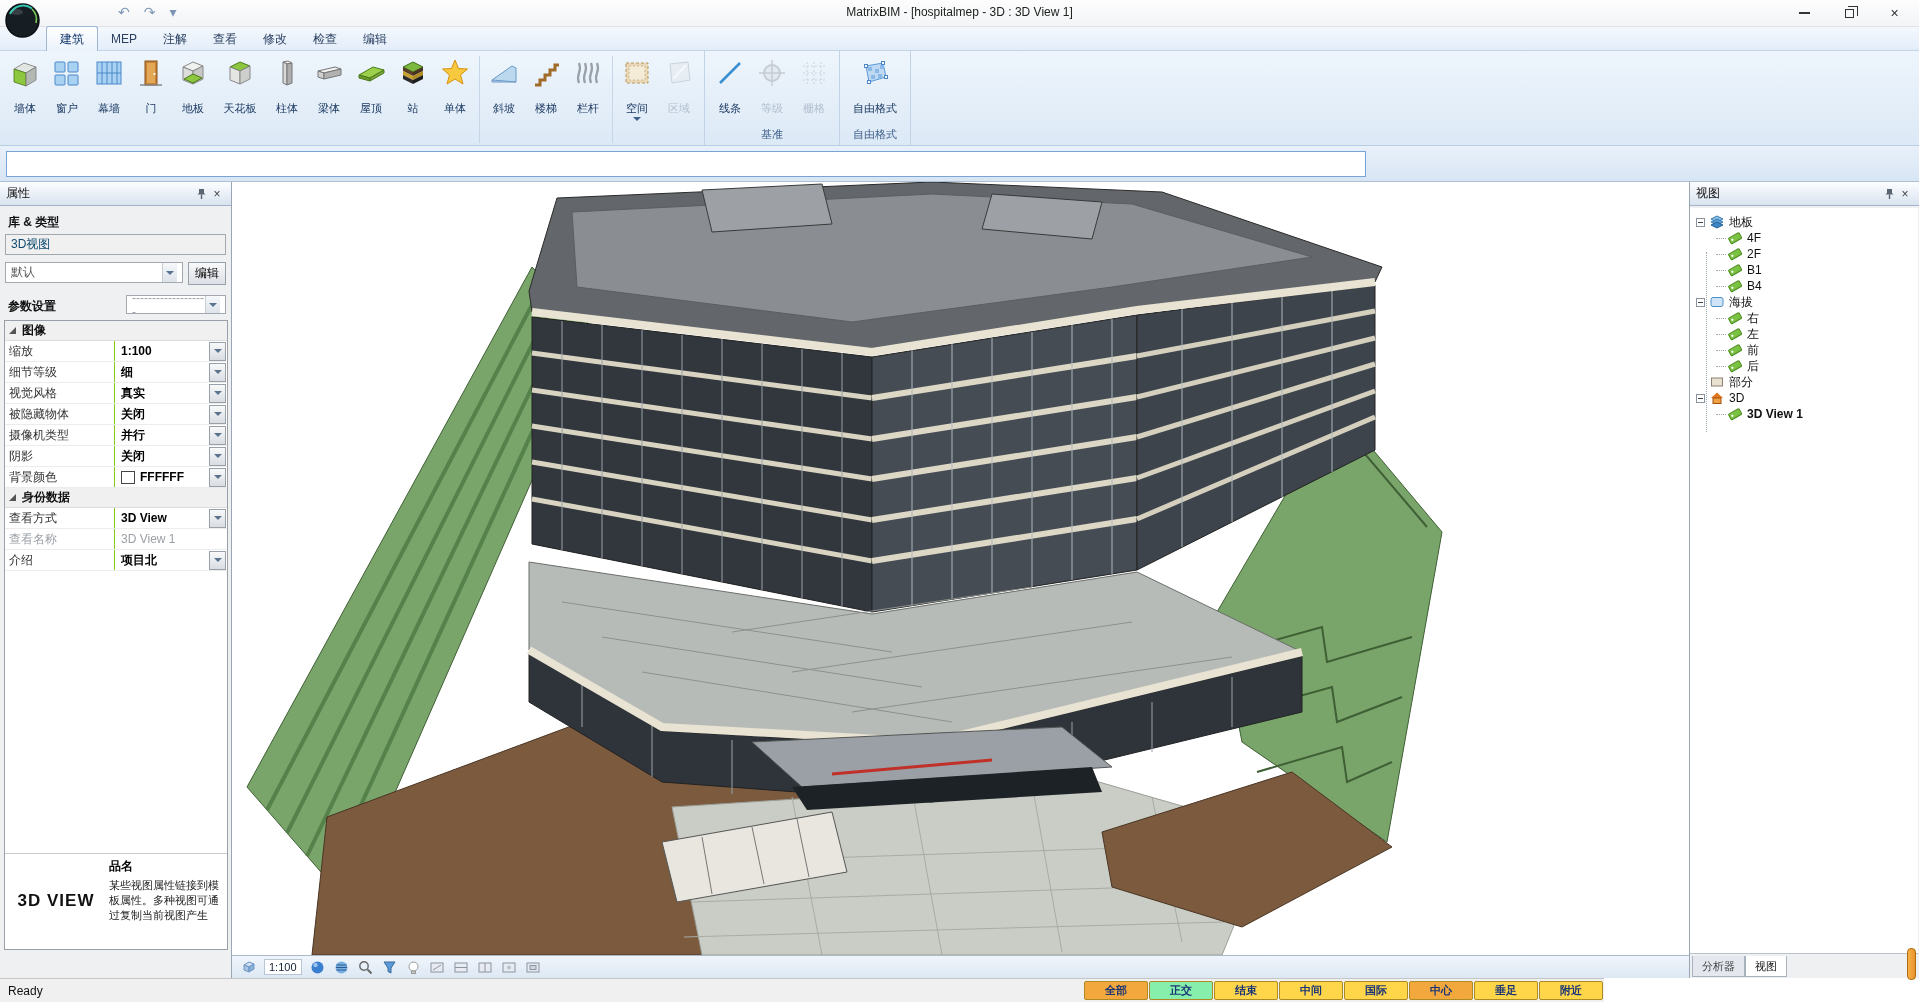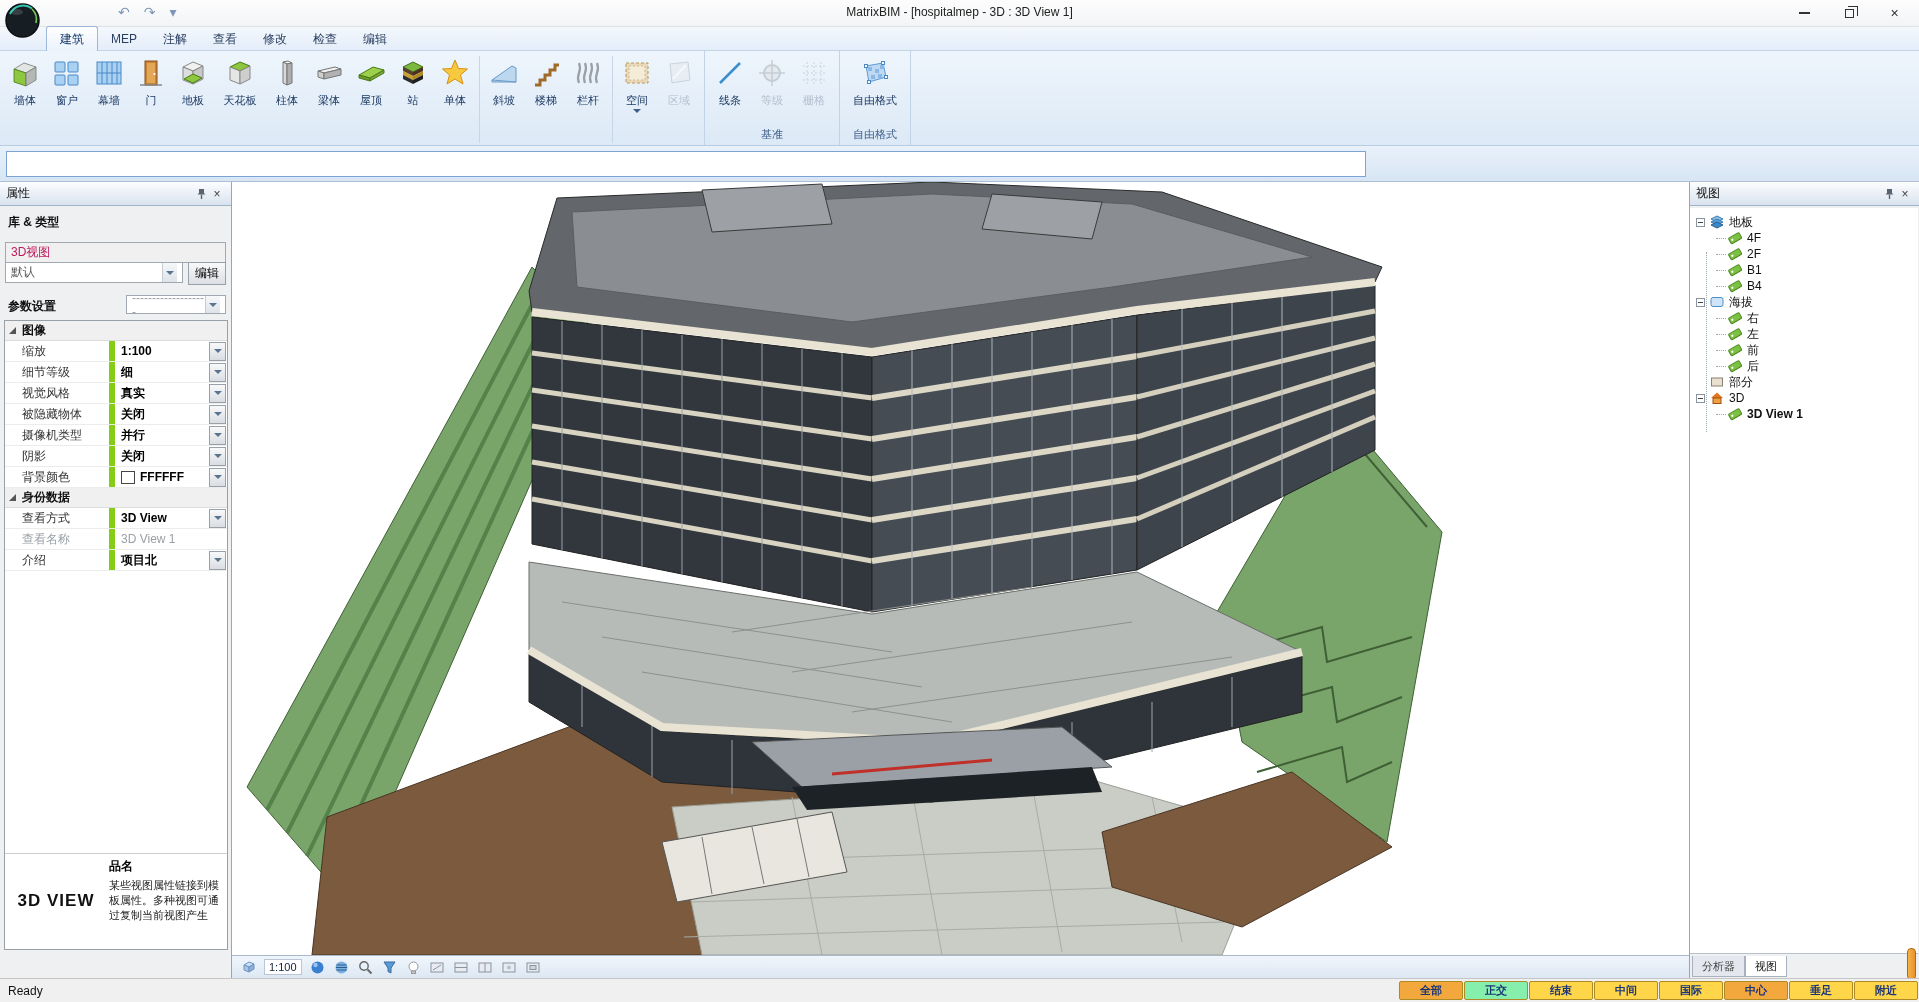--- a/index.html
+++ b/index.html
@@ -24,51 +24,51 @@
   .tab { font-size:12px; color:#2a3f60; padding:4px 13px 3px; cursor:pointer; }
   .tab.active { background:linear-gradient(#ffffff,#eaf2fb); border:1px solid #9db8d6; border-bottom:none; border-radius:3px 3px 0 0; color:#16396e; }
 
   
   #ribbon { left:0; top:51px; width:1919px; height:95px; background:linear-gradient(#eef5fc,#dce9f6); border-bottom:1px solid #b9cde1; display:flex; }
   .pane { display:flex; flex-direction:column; border-right:1px solid #c2d3e5; }
   .pane-body { display:flex; align-items:flex-start; padding:3px 4px 0; flex:1; }
   .pane-caption { text-align:center; font-size:11px; color:#41618d; padding:2px 0 3px; }
   .rbtn { width:42px; display:flex; flex-direction:column; align-items:center; padding:2px 1px; border:1px solid transparent; border-radius:2px; cursor:pointer; }
   .rbtn.wide { width:52px; } .rbtn.xwide { width:62px; }
-  .rbtn .lbl { font-size:11px; color:#1d3a63; margin-top:4px; white-space:nowrap; }
+  .rbtn .lbl { font-size:11px; color:#1d3a63; margin-top:12px; white-space:nowrap; }
   .rbtn.disabled { opacity:.55; cursor:default; }
   .rbtn.disabled .lbl { color:#8a98aa; }
   .rdiv { width:1px; background:#c6d6e7; align-self:stretch; margin:2px 3px; }
   .caret-dn { width:0; height:0; border-left:4px solid transparent; border-right:4px solid transparent; border-top:4px solid #3f5f8a; margin-top:1px; }
 
   
   #cmdstrip { left:0; top:146px; width:1919px; height:36px; background:linear-gradient(#e9f1fa,#d7e5f4); border-bottom:1px solid #aebfd2; }
   #cmdinput { position:absolute; left:6px; top:5px; width:1360px; height:26px; border:1px solid #7ba3d4; background:#fff; font-size:12px; padding:0 6px; outline:none; }
 
   
   .panel-header { height:24px; background:linear-gradient(#fcfdff,#d9e3ef); border-bottom:1px solid #a3b4c8; display:flex; align-items:center; padding:0 6px; font-size:12px; color:#111; }
   .panel-header .ph-title { flex:1; }
   .ph-ico { width:16px; height:16px; display:flex; align-items:center; justify-content:center; color:#444; font-size:12px; cursor:pointer; }
 
   
   #leftpanel { left:0; top:182px; width:232px; height:796px; background:#eef0f2; border-right:1px solid #9aa6b4; }
   .sec-label { font-size:12px; font-weight:bold; color:#111; }
   #lib-label { position:absolute; left:8px; top:32px; }
   .combo { position:absolute; height:21px; border:1px solid #a2a8b0; background:#fff; font-size:12px; display:flex; align-items:center; padding:0 5px; color:#555; }
-  .combo.disabled { background:#f0f0f0; color:#be185d;margin-top:8px; }
+  .combo.disabled { background:#f0f0f0; color:#0c4a6e; }
   .combo .chev { margin-left:auto; width:15px; height:100%; display:flex; align-items:center; justify-content:center; border-left:1px solid #c8ccd2; background:linear-gradient(#f6f8fa,#dde3ea); }
   .tri { width:0; height:0; border-left:4px solid transparent; border-right:4px solid transparent; border-top:4px solid #5a748f; }
   #edit-btn { position:absolute; left:188px; top:80px; width:38px; height:23px; border:1px solid #98a0aa; background:linear-gradient(#f8f9fa,#dcdfe4); font-size:12px; display:flex; align-items:center; justify-content:center; cursor:pointer; }
   #param-label { position:absolute; left:8px; top:116px; }
   #param-combo { left:126px; top:113px; width:100px; height:19px; color:#9aa0a8; overflow:hidden; }
   #propgrid { position:absolute; left:4px; top:138px; width:224px; height:630px; background:#fff; border:1px solid #9aa0a8; font-size:12px; }
   .pg-sec { height:20px; background:#f0f0f0; border-bottom:1px solid #dcdcdc; display:flex; align-items:center; font-weight:bold; color:#111; padding-left:4px; }
   .pg-sec .exp { width:0; height:0; border-right:7px solid #555; border-top:7px solid transparent; margin-right:6px; }
   .pg-row { height:21px; display:flex; align-items:center; border-bottom:1px solid #ececec; position:relative; }
-  .pg-row .pg-label { width:110px; padding-left:17px; color:#333; border-right:6px solid #84cc16; height:100%; display:flex; align-items:center; }
+  .pg-row .pg-label { width:110px; padding-left:4px; color:#333; border-right:1px solid #84cc16; height:100%; display:flex; align-items:center; }
   .pg-row .pg-val { flex:1; padding-left:6px; font-weight:bold; color:#000; white-space:nowrap; overflow:hidden; }
   .pg-row .pg-val.gray { font-weight:normal; color:#9aa0a6; }
   .pg-dd { width:17px; height:19px; margin:0 1px; border:1px solid #9aa0a8; background:linear-gradient(#f8f9fa,#d9dde2); display:flex; align-items:center; justify-content:center; cursor:pointer; }
   .swatch { width:14px; height:13px; border:1px solid #444; background:#fff; margin:0 5px 0 6px; }
   #pg-footer { position:absolute; left:0; bottom:2px; width:222px; height:94px; border-top:1px solid #c9ccd0; display:flex; }
   #pg-logo { width:102px; height:100%; display:flex; align-items:center; justify-content:center; font-size:17px; font-weight:bold; letter-spacing:1px; color:#111; }
   #pg-footer-text { flex:1; padding:4px 4px 0 2px; }
   #pg-footer-text .pname { font-size:12px; font-weight:bold; margin-bottom:3px; }
   #pg-footer-text .pdesc { font-size:11px; line-height:1.35; color:#222; }
 
@@ -89,21 +89,21 @@
   .ticon { width:16px; height:14px; margin-right:4px; flex:none; }
   .trow .tl { color:#111; }
   .trow.bold .tl { font-weight:bold; }
   #tree-guide { position:absolute; left:16px; top:44px; height:180px; border-left:1px dotted #9aa; }
   #rp-tabs { position:absolute; left:2px; bottom:1px; height:21px; display:flex; font-size:11px; }
   .rp-tab { padding:3px 9px; border:1px solid #a8b2be; border-top:none; background:#e4e8ee; color:#444; cursor:pointer; }
   .rp-tab.active { background:#fff; color:#111; }
   #scroll-nub { right:3px; top:948px; width:9px; height:32px; background:linear-gradient(90deg,#f7b24a,#e8922a); border:1px solid #b06a10; border-radius:4px; cursor:pointer; }
 
   
-  #statusbar { left:0; top:978px; width:1919px; height:24px; background:#f0f0f0; border-top:1px solid #c6c6c6; display:flex; align-items:center; font-size:12px; }
+  #statusbar { left:0; top:978px; width:1604px; height:24px; background:#f0f0f0; border-top:1px solid #c6c6c6; display:flex; align-items:center; font-size:12px; }
   #ready { padding-left:8px; color:#111; }
   #chips { margin-left:auto; display:flex; gap:1px; padding-right:1px; }
   .chip { min-width:31px; height:19px; border:1px solid #ae8a22; border-radius:2px; font-size:11px; font-weight:bold; color:#1a3576; display:flex; align-items:center; justify-content:center; padding:0 20px; cursor:pointer; }
 </style>
 </head>
 <body>
 
 <div id="titlebar" class="abs">
   <div id="qat" class="abs">
     <span class="qbtn">↶</span>

